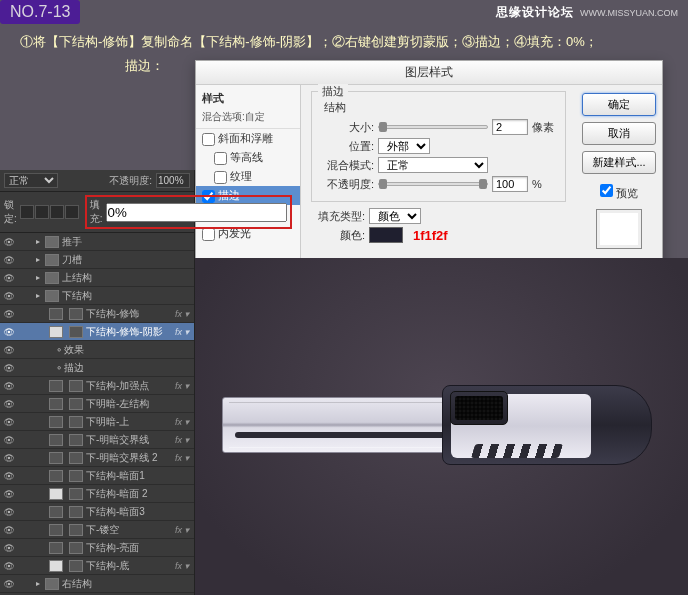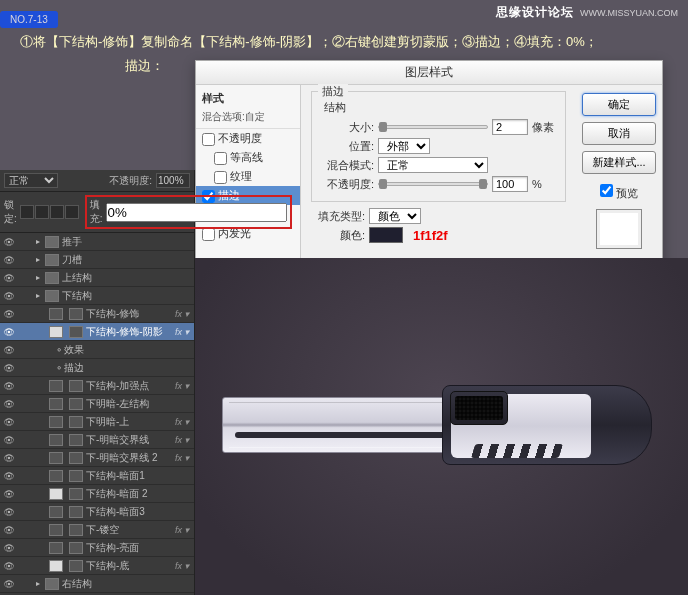--- a/index.html
+++ b/index.html
@@ -1,20 +1,20 @@
 <!DOCTYPE html>
 <html><head>
 <meta charset="utf-8">
 <style>
 *{box-sizing:border-box;margin:0;padding:0;font-family:"Microsoft YaHei",Arial,sans-serif}
 body{background:#5a5560;width:688px;height:595px;overflow:hidden;position:relative;font-size:11px;color:#ccc}
 .watermark{position:absolute;top:4px;right:10px;font-size:12px;color:#fff}
 .watermark b{letter-spacing:1px}
 .watermark span{font-size:9px;margin-left:6px;opacity:.7}
-.badge{position:absolute;top:11px;left:0;background:#1d4ed8;color:#d8d4dd;padding:3px 10px;font-size:10px;border-radius:3px}
+.badge{position:absolute;top:0;left:0;background:#4c1d95;color:#d8d4dd;padding:3px 10px;font-size:16px;border-radius:3px}
 .instruction{position:absolute;top:32px;left:20px;right:20px;color:#fef9c3;font-size:13px;line-height:1.5}
 .instruction .label{display:inline-block;margin-top:4px;margin-left:105px}
 .dialog{position:absolute;top:60px;left:195px;width:468px;height:226px;background:#f0f0f0;border:1px solid #aaa;box-shadow:0 4px 12px rgba(0,0,0,.3)}
 .dialog-title{background:linear-gradient(#fdfdfd,#e8e8e8);text-align:center;padding:3px;font-size:12px;color:#333;border-bottom:1px solid #ccc}
 .dialog-body{display:flex;height:calc(100% - 22px)}
 .style-list{width:105px;border-right:1px solid #ccc;padding:4px 0;background:#f6f6f6}
 .style-list .hdr{padding:2px 6px;font-size:11px;color:#333;font-weight:bold}
 .style-list .sub{padding:2px 6px 4px;font-size:10px;color:#555;border-bottom:1px solid #ddd}
 .style-list label{display:block;padding:2px 6px;font-size:11px;color:#333;cursor:pointer}
 .style-list label input{margin-right:3px;vertical-align:middle}
@@ -81,21 +81,21 @@
   <span>①将【下结构-修饰】复制命名【下结构-修饰-阴影】；②右键创建剪切蒙版；③描边；④填充：0%；</span><br>
   <span class="label">描边：</span>
 </div>
 
 <div class="dialog">
   <div class="dialog-title">图层样式</div>
   <div class="dialog-body">
     <div class="style-list">
       <div class="hdr">样式</div>
       <div class="sub">混合选项:自定</div>
-      <label><input type="checkbox" style=""><span>不透明度</span></label>
+      <label><input type="checkbox" style=""><span>斜面和浮雕</span></label>
       <label style="padding-left:18px"><input type="checkbox" style=""><span>等高线</span></label>
       <label style="padding-left:18px"><input type="checkbox" style=""><span>纹理</span></label>
       <label class="active"><input type="checkbox" checked="" style=""><span>描边</span></label>
       <label><input type="checkbox" style=""><span>内阴影</span></label>
       <label><input type="checkbox" style=""><span>内发光</span></label>
     </div>
     <div class="stroke-panel">
       <div class="fieldset">
         <div class="legend">描边</div>
         <div style="margin:2px 0 4px 4px">结构</div>

